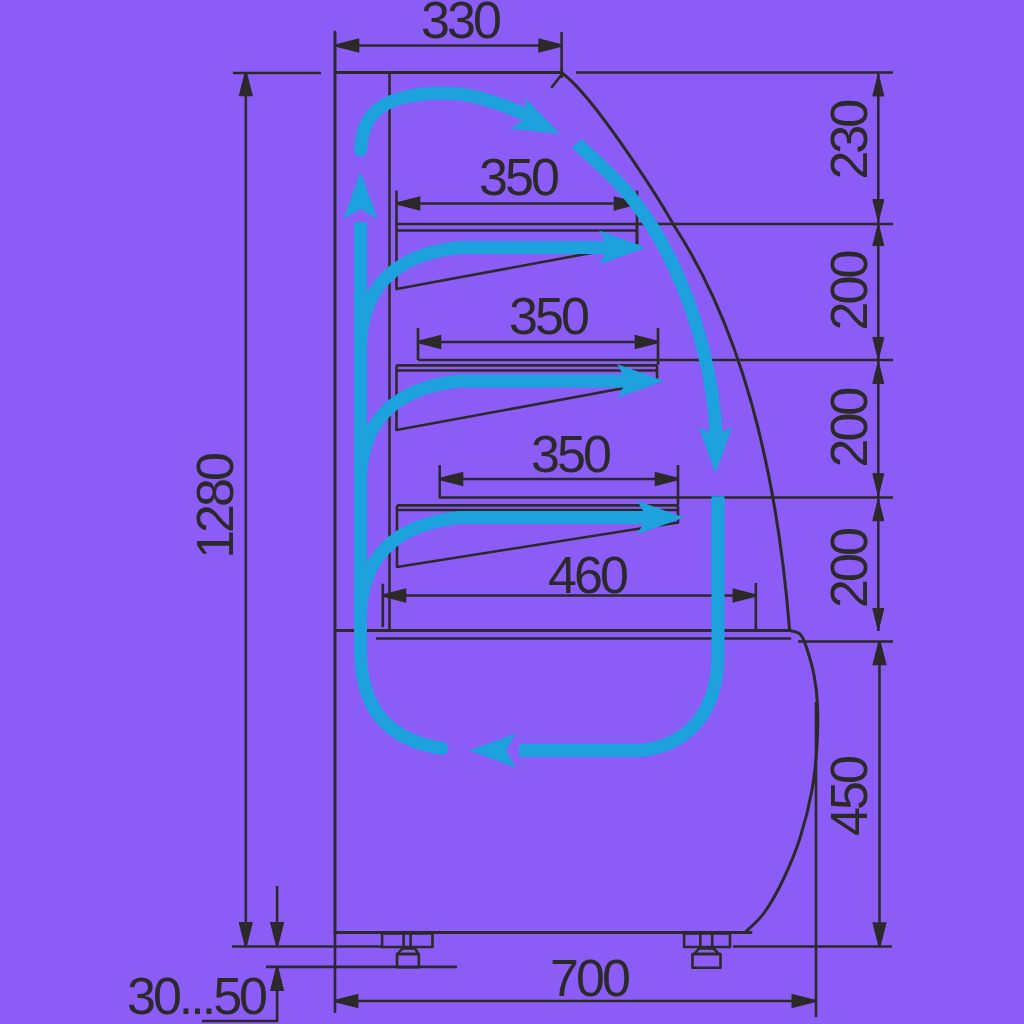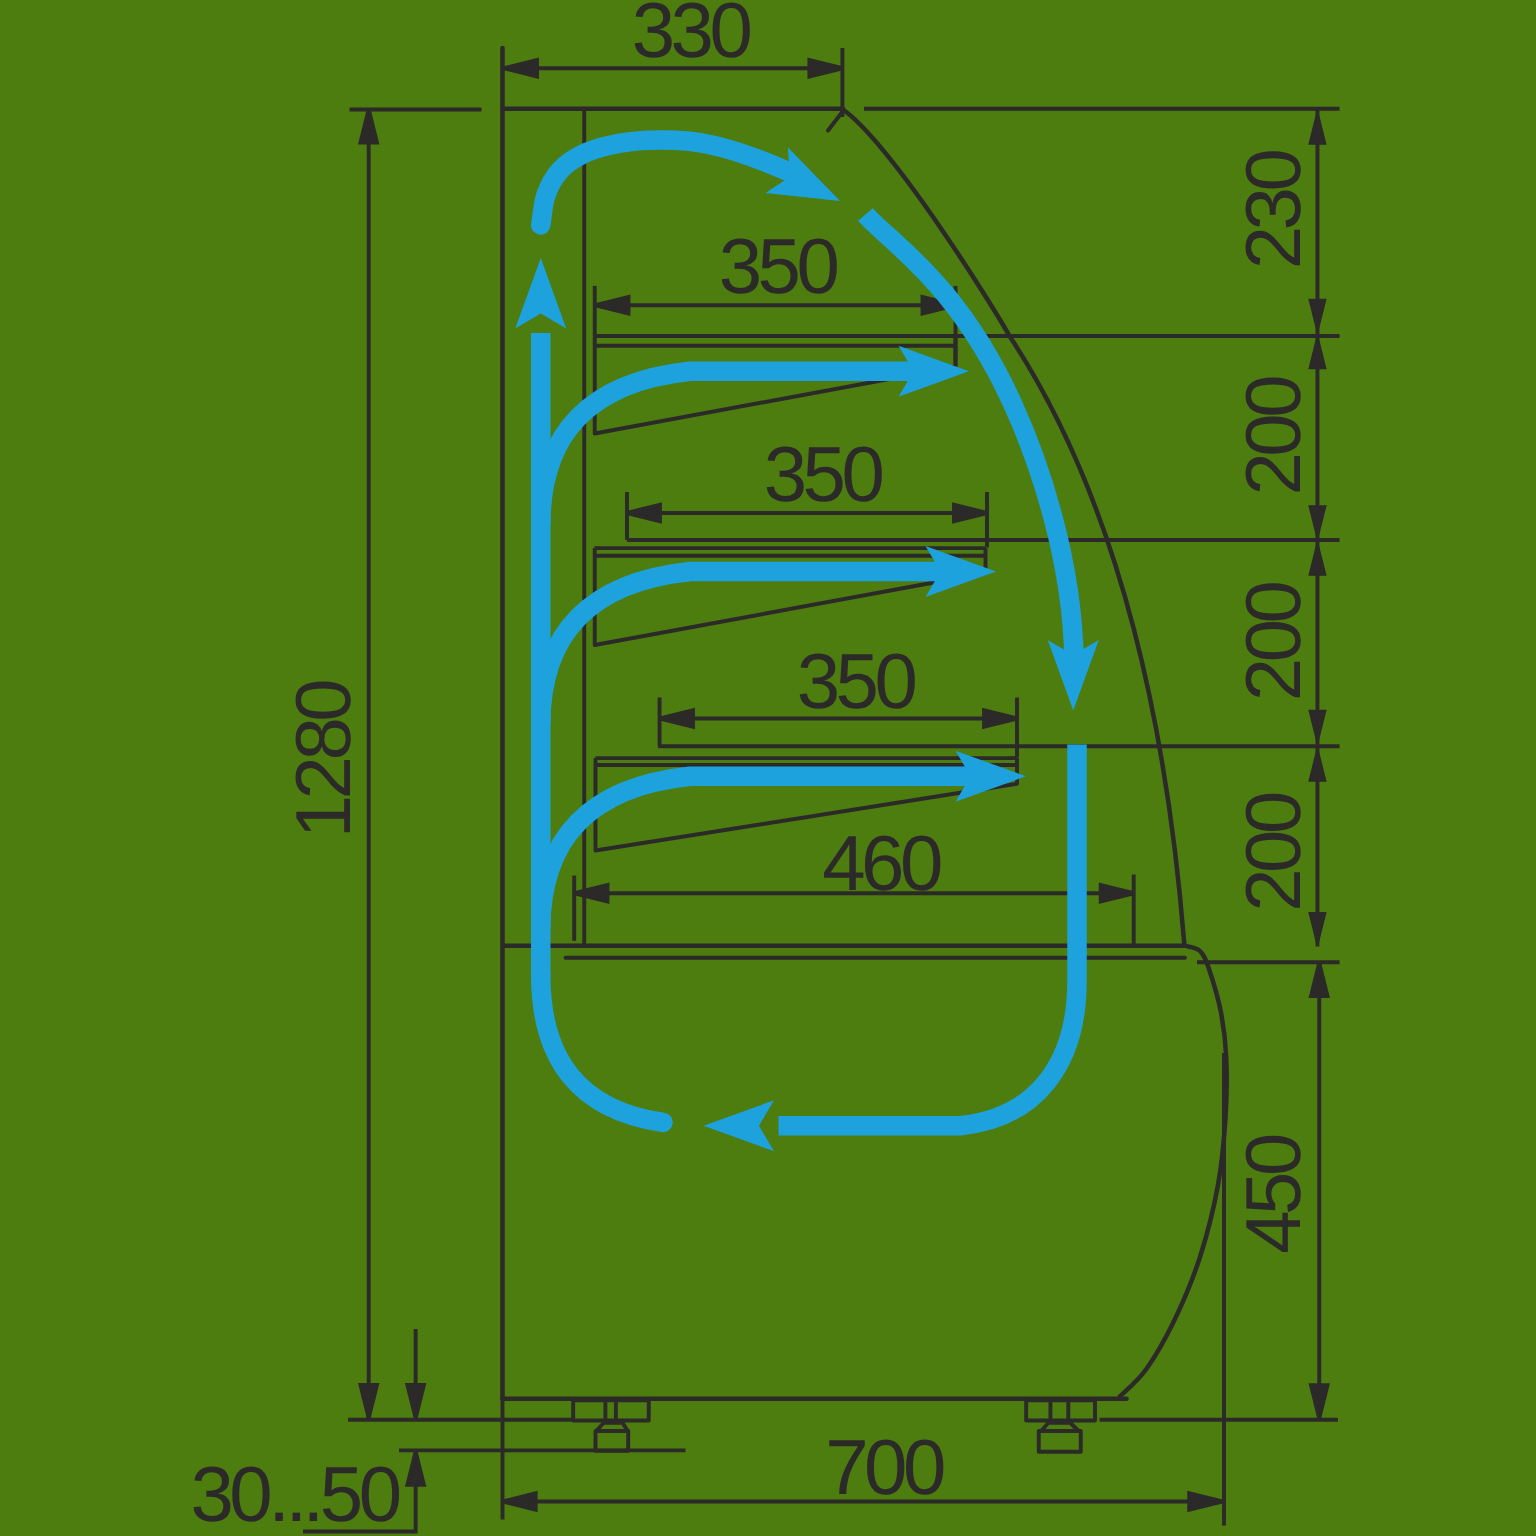--- a/index.html
+++ b/index.html
@@ -1,16 +1,16 @@
 <!DOCTYPE html>
 <html><head>
 <meta charset="utf-8">
 <style>
   html,body{margin:0;padding:0;background:#fff;}
-  .page{width:1024px;height:1024px;position:relative;background:#4d7c0f;overflow:hidden;}
+  .page{width:1024px;height:1024px;position:relative;background:#8b5cf6;overflow:hidden;}
   svg{display:block;}
   text{font-family:"Liberation Sans",sans-serif;fill:#2b2a29;}
 </style>
 </head>
 <body>
 
 <div class="page">
 <svg width="1024" height="1024" viewBox="0 0 1024 1024" style="filter:blur(0.4px)">
   <g fill="none" stroke="#2b2a29" stroke-width="3" stroke-linecap="round" stroke-linejoin="round">
 

